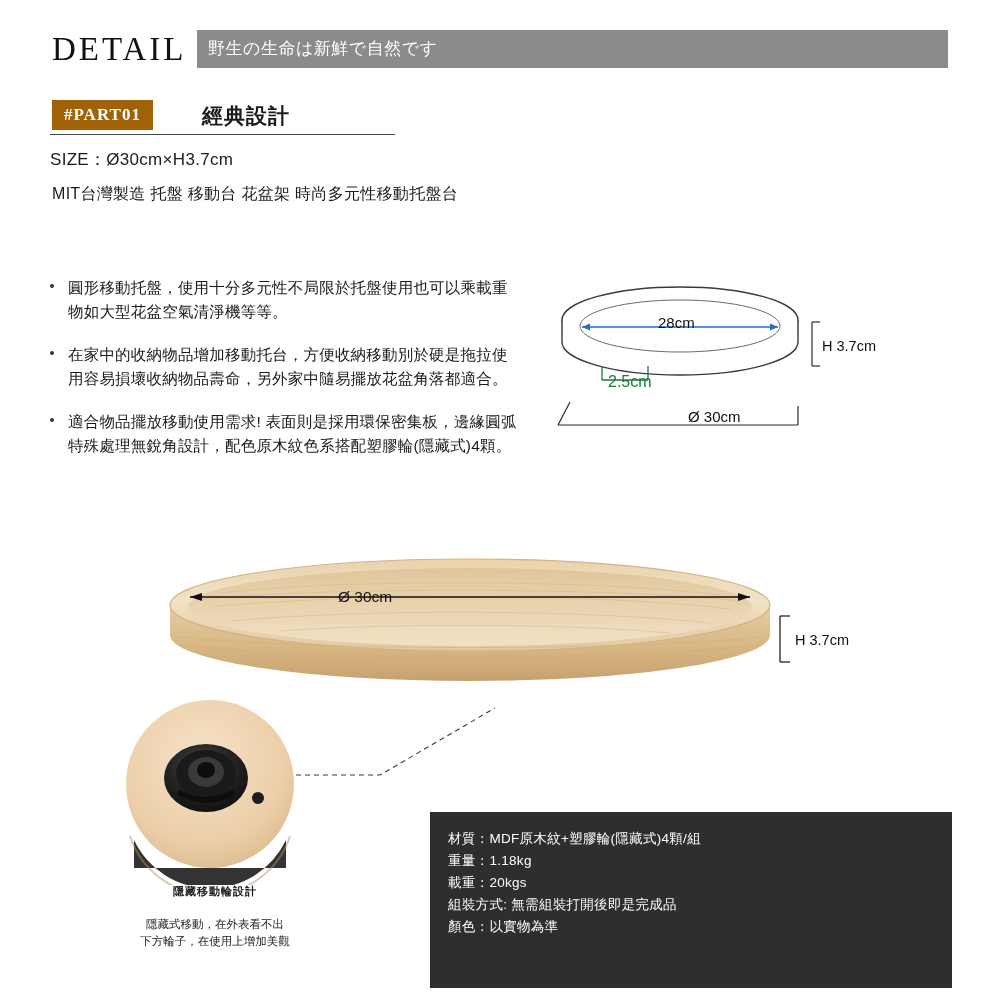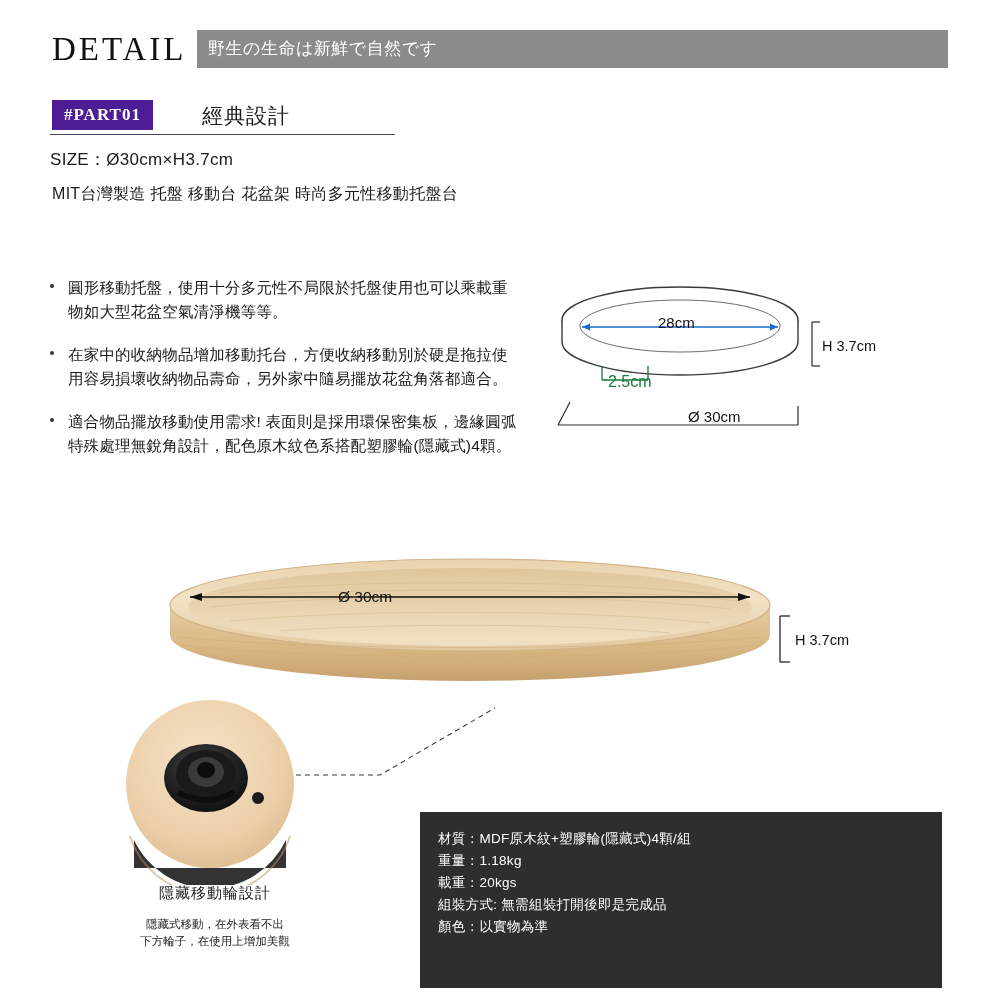--- a/index.html
+++ b/index.html
@@ -60,34 +60,34 @@
     position: absolute;
     left: 52px;
     top: 100px;
     width: 350px;
     height: 32px;
   }
   .part-tag {
     position: absolute;
     left: 0;
     top: 0;
-    background: #4c1d95;
+    background: #a16207;
     color: #fff;
     font-family: "Liberation Serif", serif;
     font-weight: bold;
     font-size: 17px;
     letter-spacing: 1px;
     padding: 5px 12px 5px 12px;
   }
   .part-name {
     position: absolute;
     left: 150px;
     top: 2px;
     font-size: 21px;
-    font-weight: normal;
+    font-weight: bold;
     letter-spacing: 1px;
   }
   .part-underline {
     position: absolute;
     left: 50px;
     top: 134px;
     width: 345px;
     height: 1px;
     background: #4a4a4a;
   }
@@ -185,39 +185,39 @@
     top: 700px;
     width: 200px;
     height: 180px;
   }
   .wheel-caption {
     position: absolute;
     left: 100px;
     top: 884px;
     width: 230px;
     text-align: center;
-    font-size: 15px;
-    font-weight: normal;
+    font-size: 11px;
+    font-weight: bold;
     letter-spacing: 1px;
   }
   .wheel-subcaption {
     position: absolute;
     left: 100px;
     top: 916px;
     width: 230px;
     text-align: center;
     font-size: 11.5px;
     line-height: 17px;
     color: #222;
   }
 
   
   .spec-box {
     position: absolute;
-    left: 420px;
+    left: 430px;
     top: 812px;
     width: 522px;
     height: 176px;
     background: #2e2e2e;
     color: #ffffff;
     padding: 16px 0 0 18px;
     box-sizing: border-box;
   }
   .spec-line {
     font-size: 13.5px;

